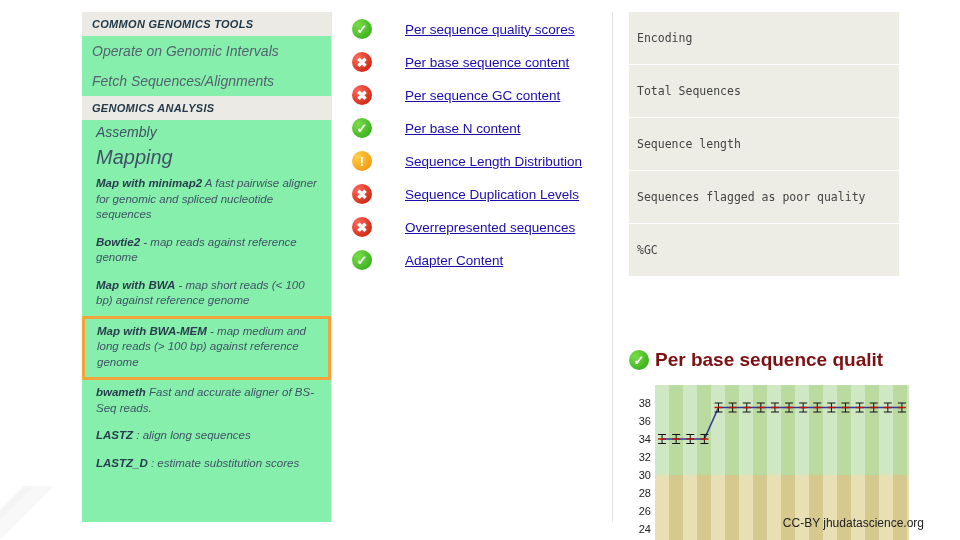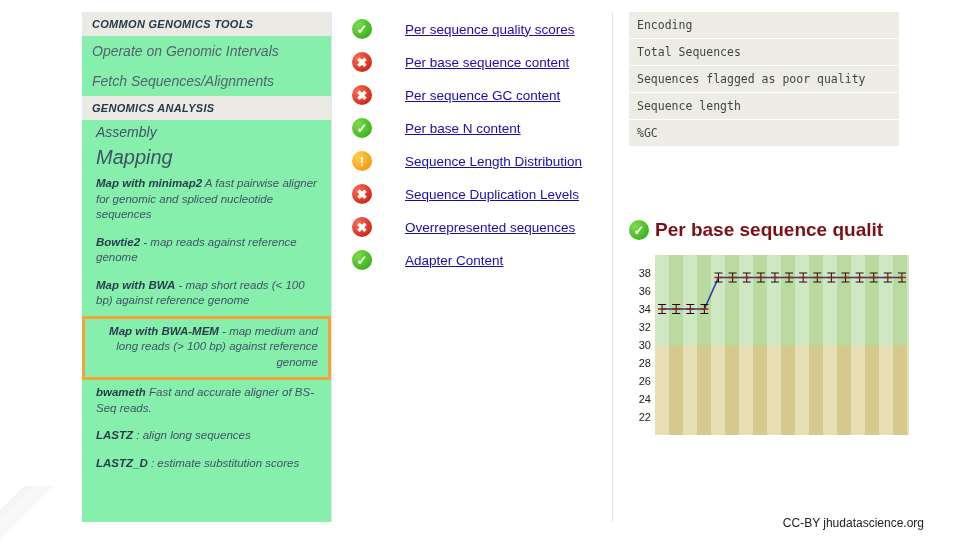--- a/index.html
+++ b/index.html
@@ -55,21 +55,20 @@
     font-size: 11.5px;
     color: #405366;
     line-height: 1.35;
     cursor: pointer;
   }
   .tool .tname { font-weight: bold; color: #2a3d4f; }
   .tool.highlight {
     border: 3px solid #f2a33a;
     padding: 5px 10px 7px 12px;
     border-radius: 1px;
-    text-align: right;
   }
   
   .qc-list {
     width: 240px;
     flex: 0 0 240px;
     padding-top: 2px;
   }
   .qc-row {
     display: flex;
     align-items: center;
@@ -103,21 +102,21 @@
     padding-left: 16px;
   }
   .info-table {
     width: 270px;
   }
   .info-row {
     background: #edede6;
     color: #444;
     font-family: "Lucida Console", Monaco, monospace;
     font-size: 11.5px;
-    padding: 6px 8px;
+    padding: 19px 8px;
     border-bottom: 1px solid #fff;
   }
   .chart-title-row {
     display: flex; align-items: center; gap: 6px;
     margin-top: 72px;
   }
   .chart-title {
     color: #7d1013;
     font-weight: bold;
     font-size: 19px;
@@ -232,22 +231,22 @@
           <span class="status-icon status-pass"></span>
           <a>Adapter Content</a>
         </div>
       </div>
   </div>
 
   <div class="right-panel">
     <div class="info-table" id="info-rows">
         <div class="info-row">Encoding</div>
         <div class="info-row">Total Sequences</div>
+        <div class="info-row">Sequence length</div>
         <div class="info-row">Sequences flagged as poor quality</div>
-        <div class="info-row">Sequence length</div>
         <div class="info-row">%GC</div>
       </div>
 
     <div class="chart-title-row">
       <span class="status-icon status-pass"></span>
       <span class="chart-title">Per base sequence qualit</span>
     </div>
 
     <div class="chart">
       <div class="plot">

